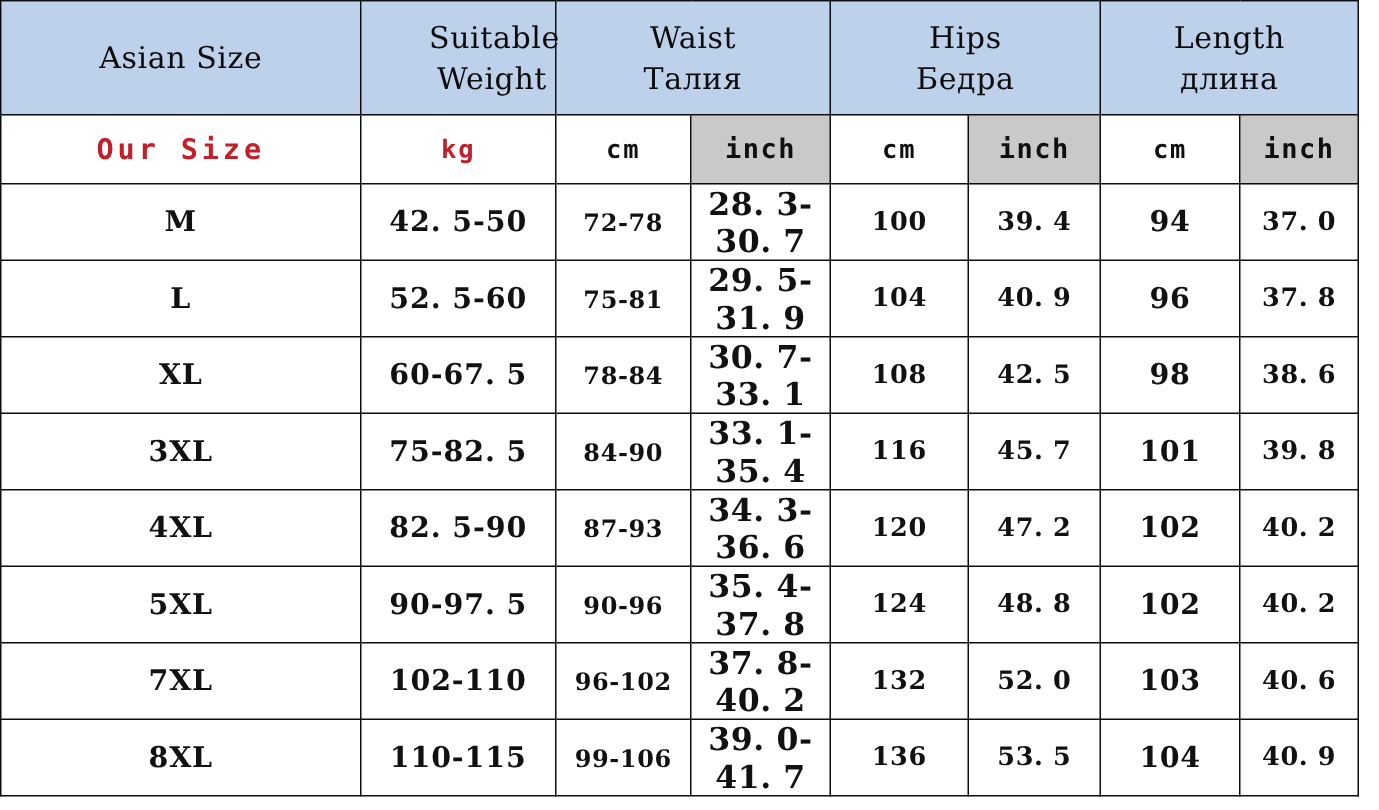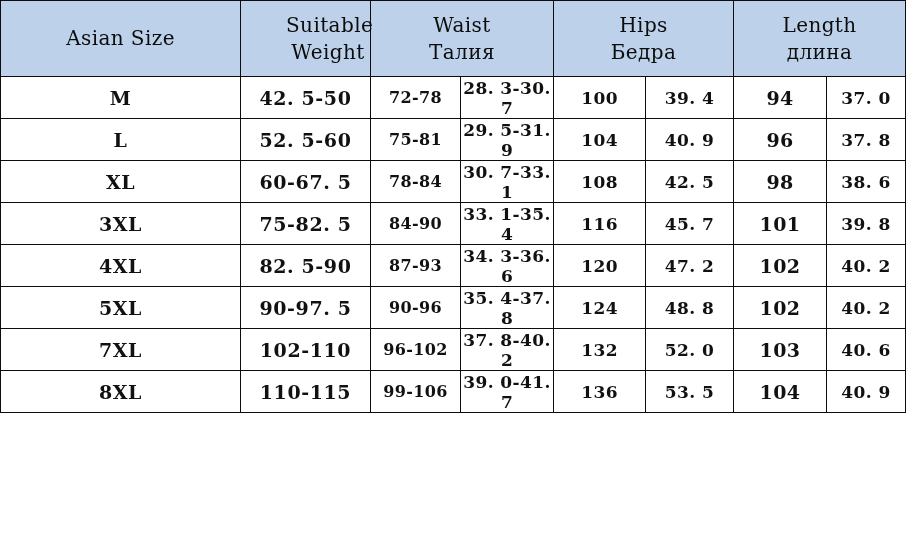--- a/index.html
+++ b/index.html
@@ -102,21 +102,21 @@
   }
   td.cell-weight {
     font-size: 19px;
     letter-spacing: 0.6px;
   }
   td.cell-wcm {
     font-size: 16px;
     letter-spacing: 0.4px;
   }
   td.cell-winch {
-    font-size: 17px;
+    font-size: 21px;
     letter-spacing: 0.4px;
   }
   td.cell-hcm {
     font-size: 17px;
     letter-spacing: 0.4px;
   }
   td.cell-hinch {
     font-size: 17px;
     letter-spacing: 0.4px;
   }
@@ -161,20 +161,30 @@
         <th colspan="2" style="background: rgb(189, 210, 234); margin-top: 21px;">
           <span class="l1">Hips</span>
           <span class="l2">Бедра</span>
         </th>
         <th colspan="2" style="background: rgb(189, 210, 234);">
           <span class="l1">Length</span>
           <span class="l2">длина</span>
         </th>
       </tr>
 
+      <tr class="head-units">
+        <td class="red oursize" style="color: rgb(195, 31, 40);">Our Size</td>
+        <td class="red" style="color: rgb(195, 31, 40);">kg</td>
+        <td>cm</td>
+        <td class="gray unit-inch" style="background: rgb(201, 201, 201);">inch</td>
+        <td>cm</td>
+        <td class="gray unit-inch" style="background: rgb(201, 201, 201);">inch</td>
+        <td>cm</td>
+        <td class="gray unit-inch" style="background: rgb(201, 201, 201);">inch</td>
+      </tr>
     </thead>
 
     <tbody id="chart-body">
         <tr class="data-row">
           <td class="cell-size">M</td>
           <td class="cell-weight">42. 5-50</td>
           <td class="cell-wcm">72-78</td>
           <td class="cell-winch">28. 3-30. 7</td>
           <td class="cell-hcm">100</td>
           <td class="cell-hinch">39. 4</td>

